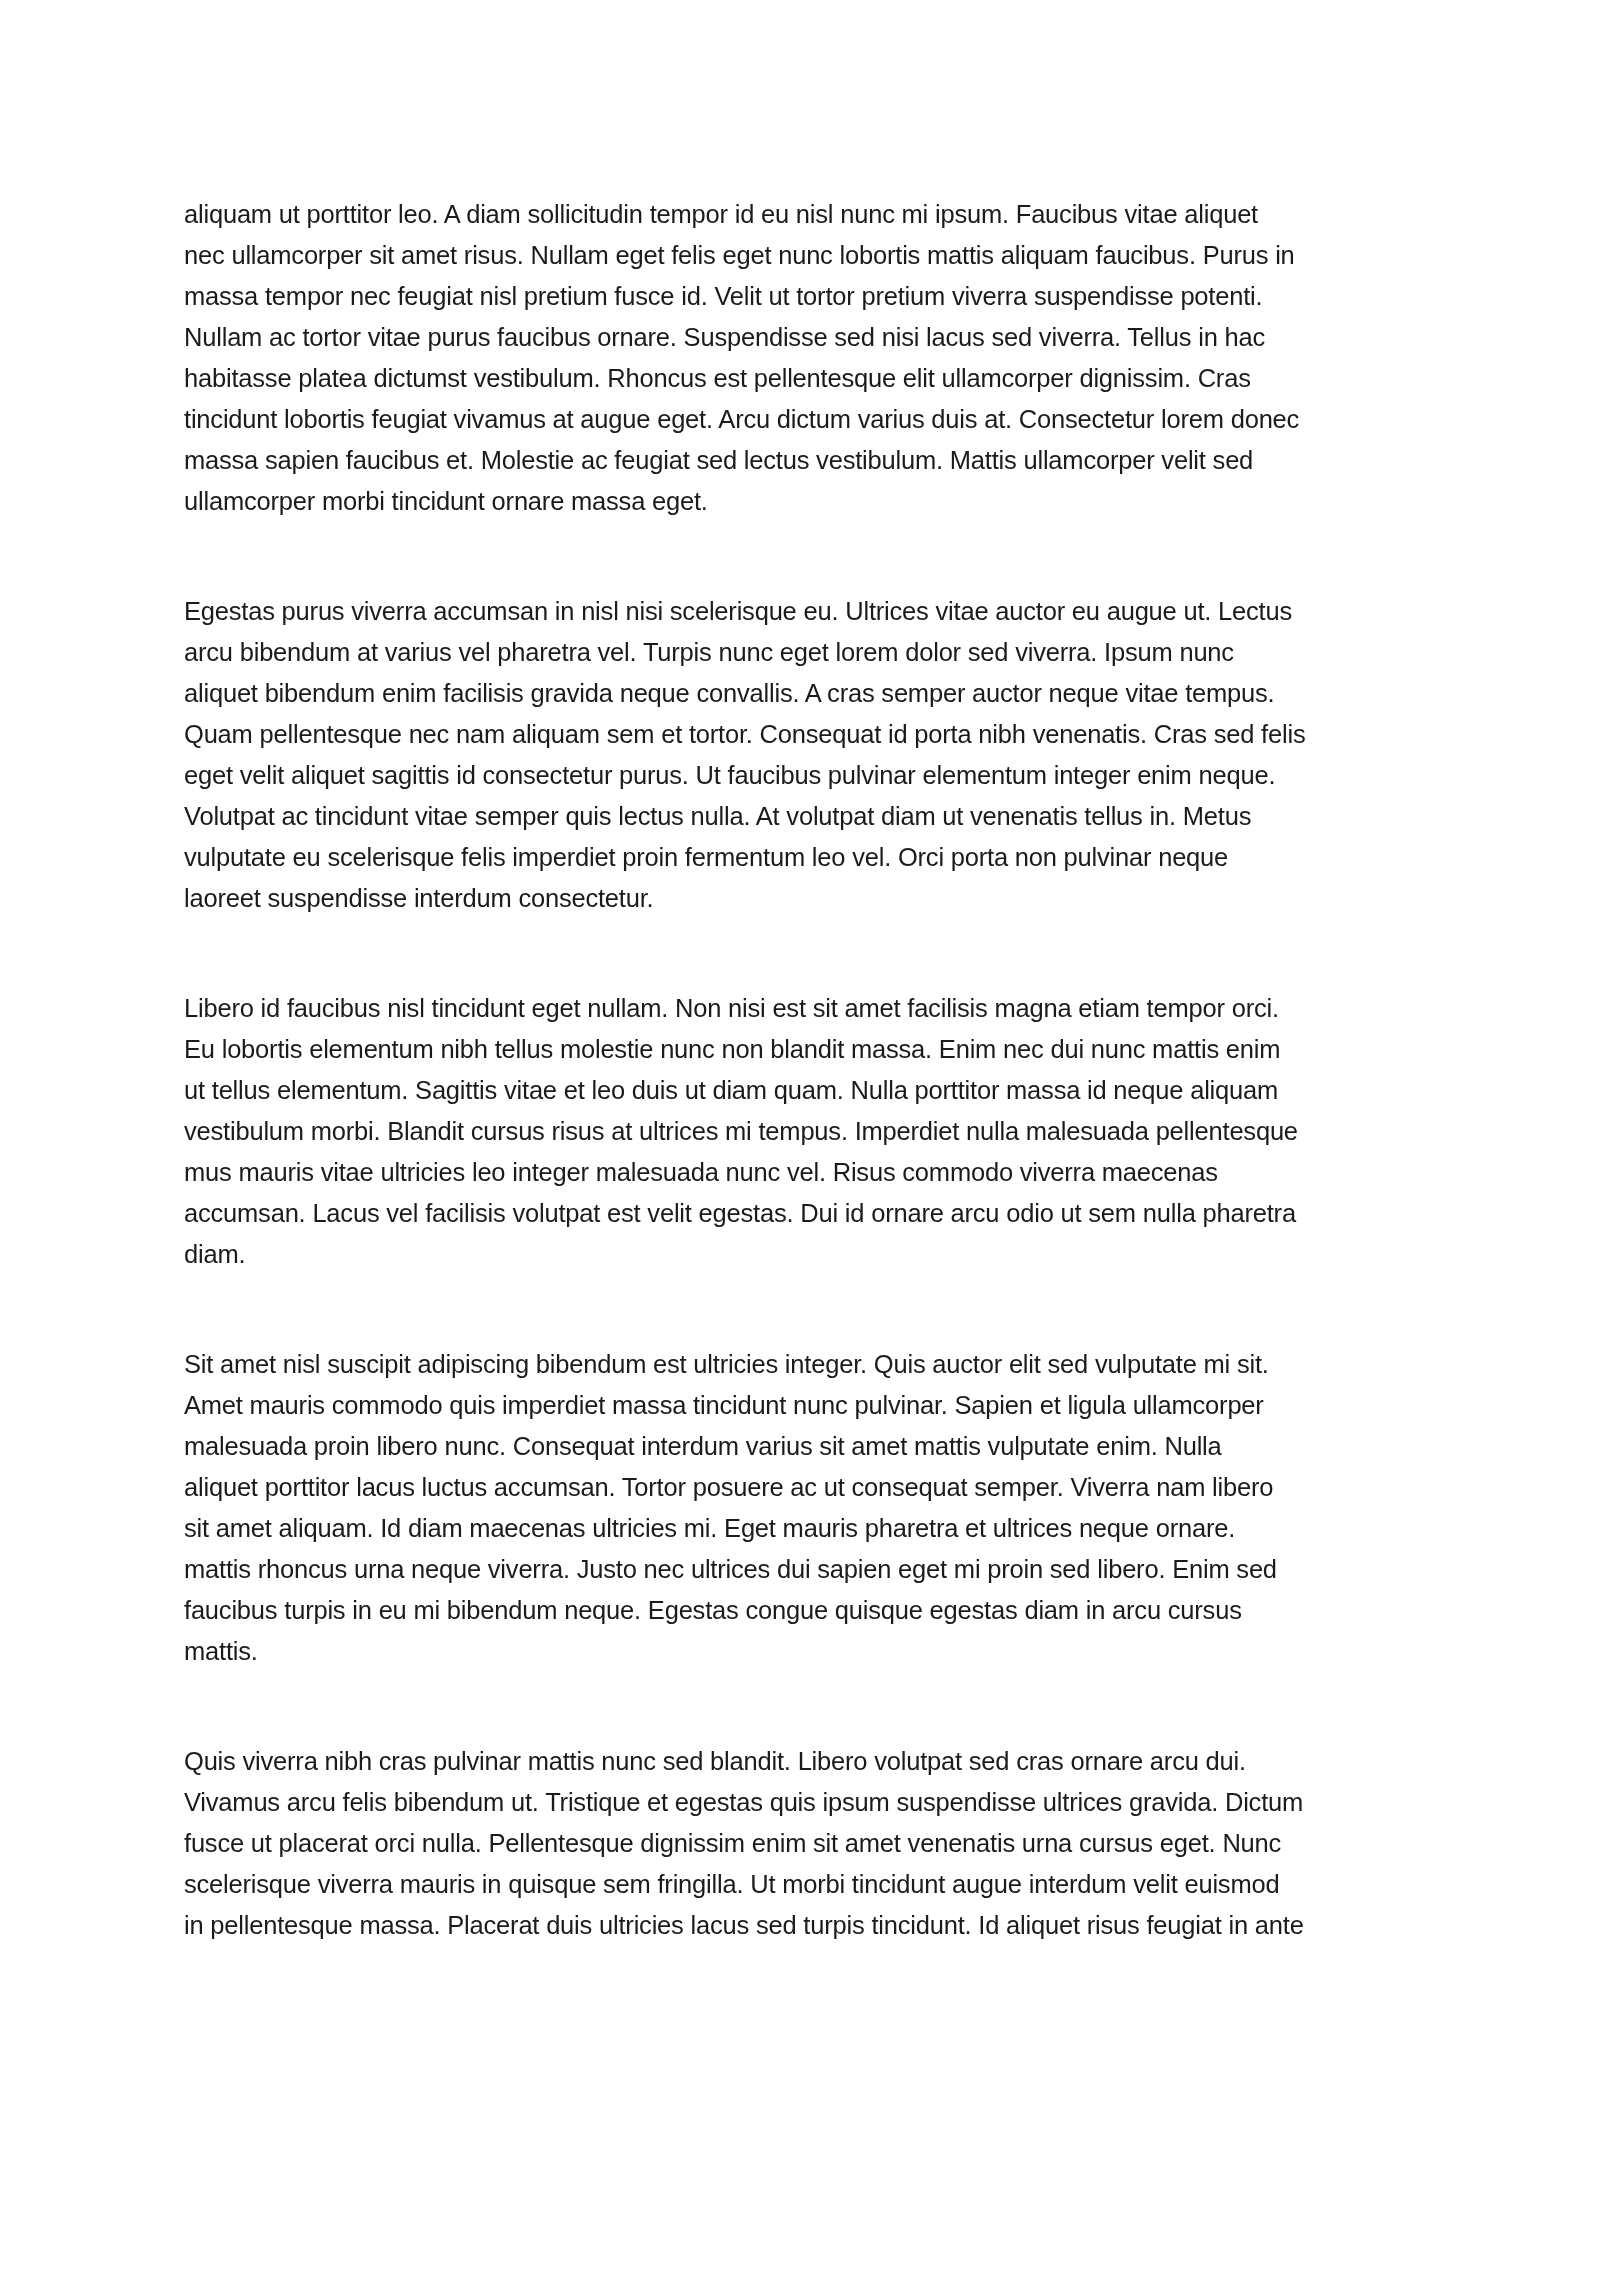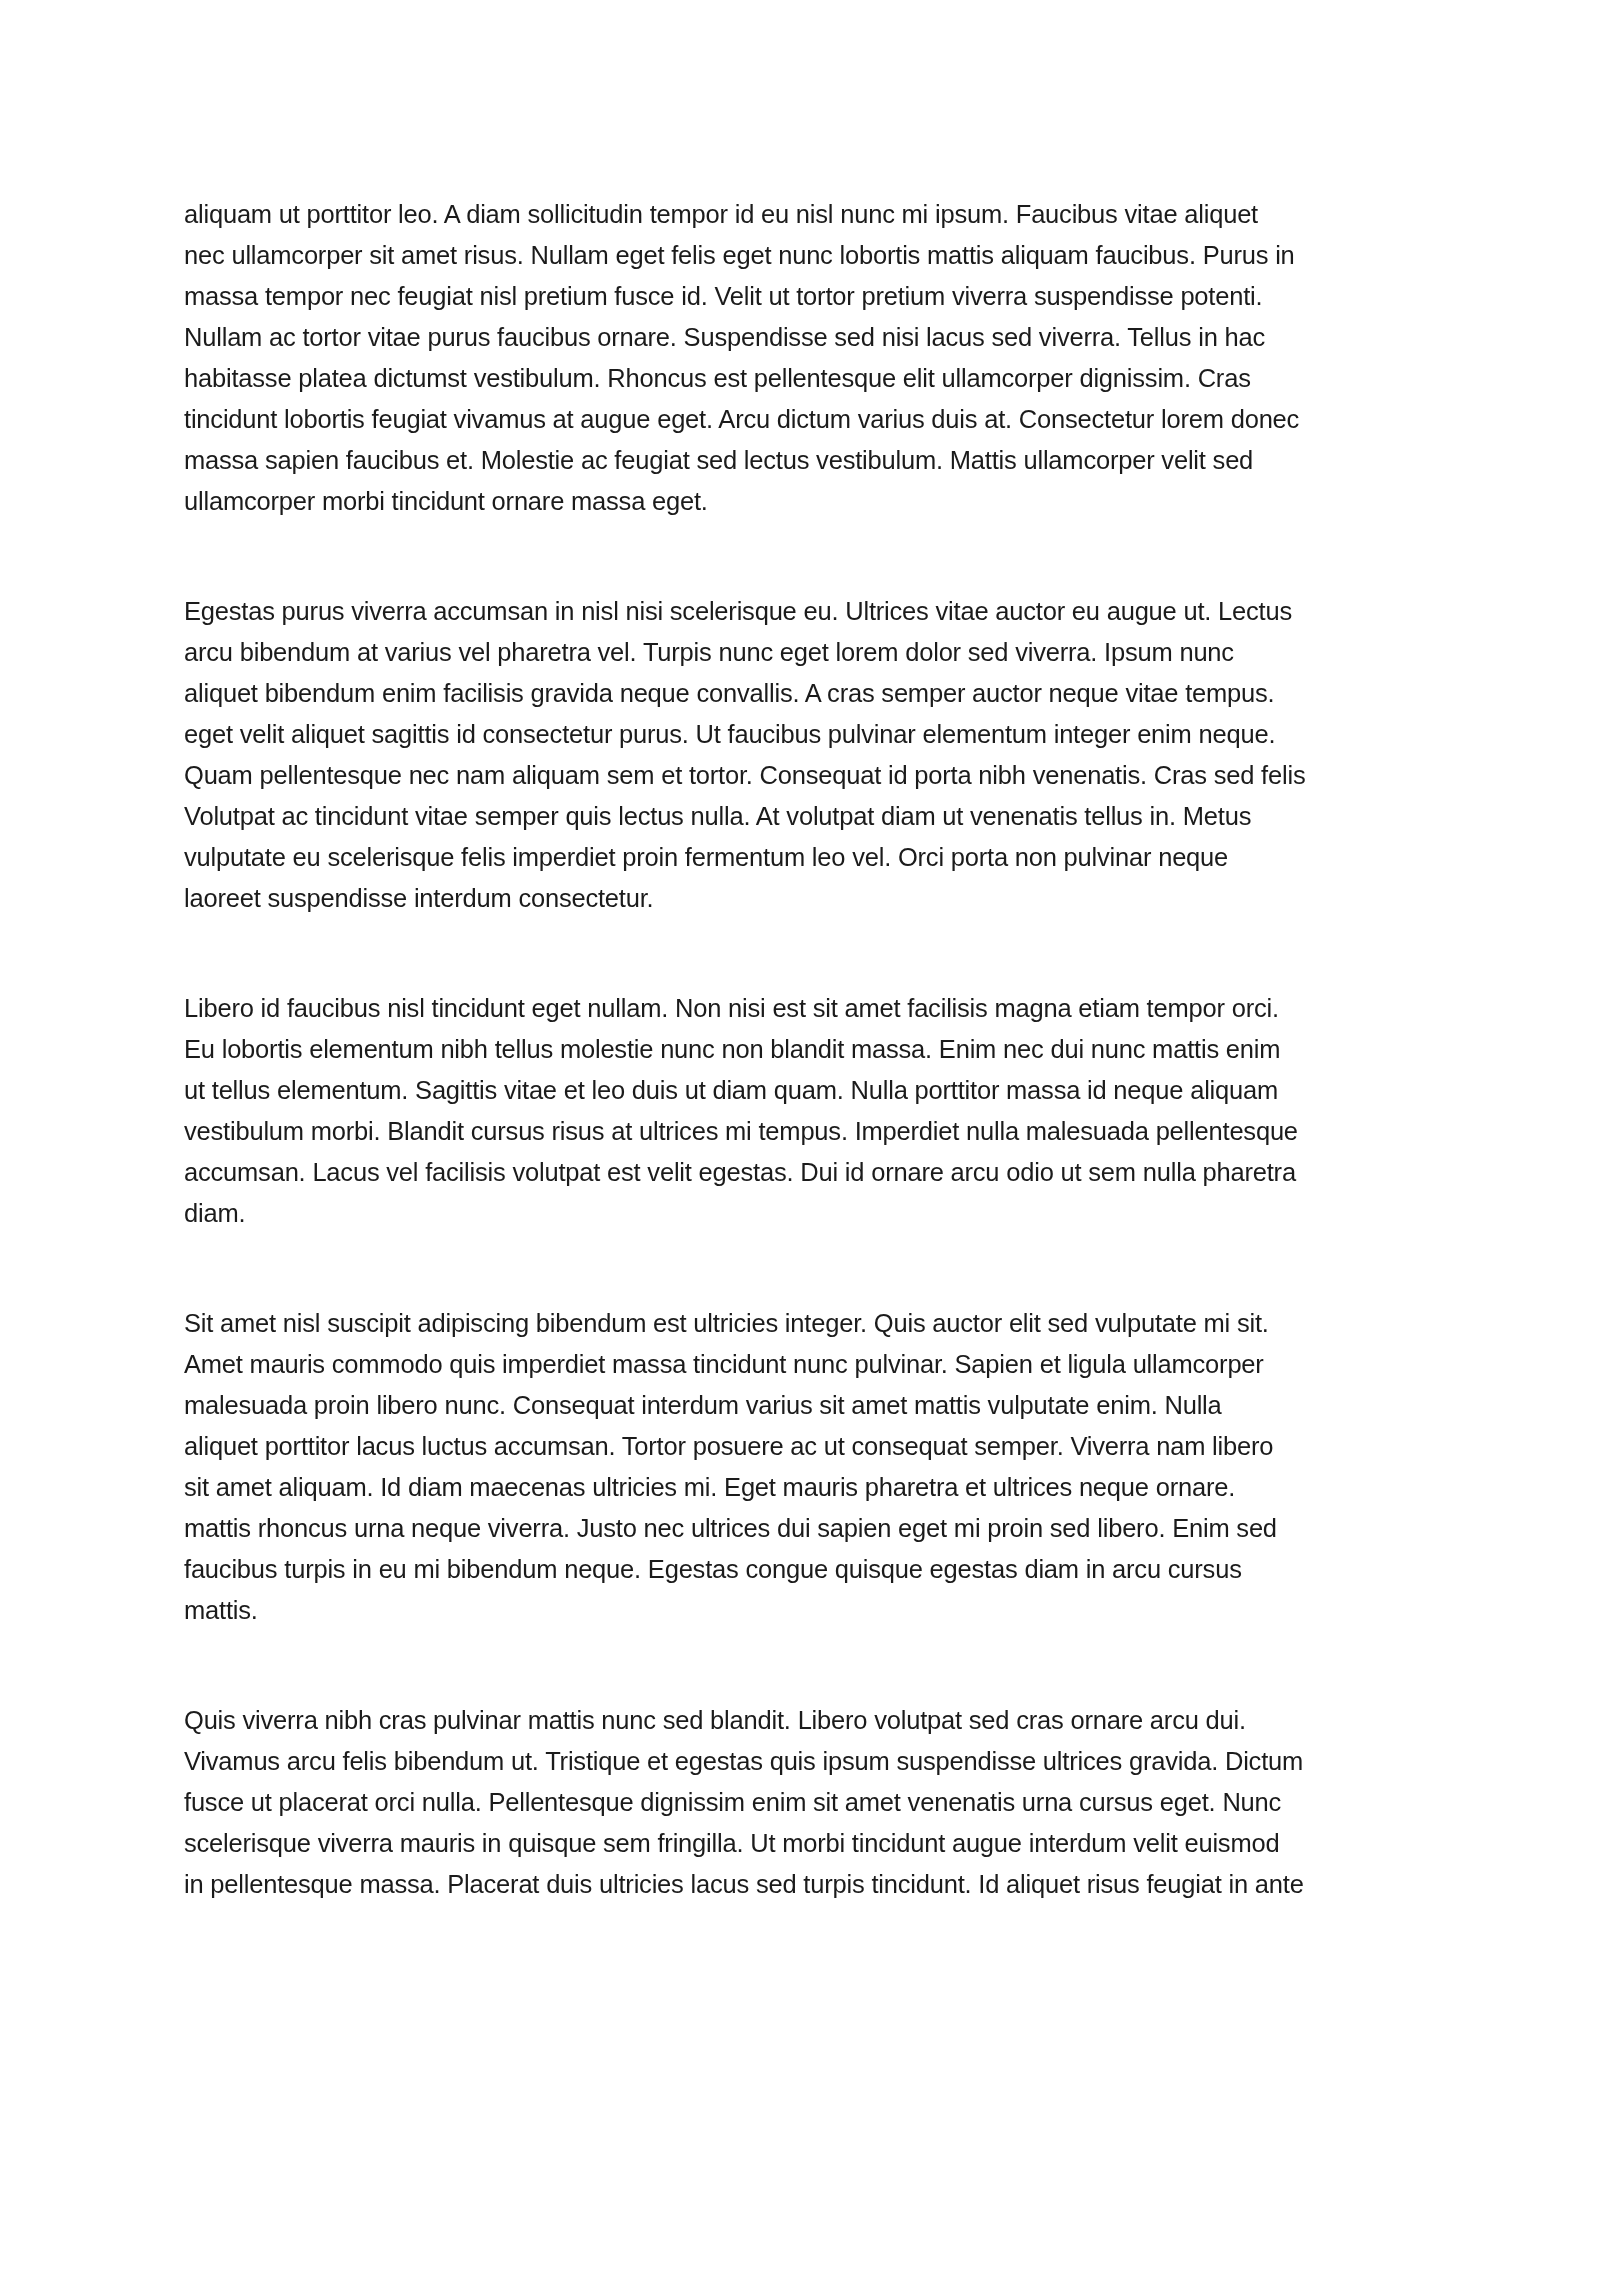--- a/index.html
+++ b/index.html
@@ -45,31 +45,32 @@
         <div class="line">Nullam ac tortor vitae purus faucibus ornare. Suspendisse sed nisi lacus sed viverra. Tellus in hac</div>
         <div class="line">habitasse platea dictumst vestibulum. Rhoncus est pellentesque elit ullamcorper dignissim. Cras</div>
         <div class="line">tincidunt lobortis feugiat vivamus at augue eget. Arcu dictum varius duis at. Consectetur lorem donec</div>
         <div class="line">massa sapien faucibus et. Molestie ac feugiat sed lectus vestibulum. Mattis ullamcorper velit sed</div>
         <div class="line">ullamcorper morbi tincidunt ornare massa eget.</div>
       </div>
     <div class="paragraph">
         <div class="line">Egestas purus viverra accumsan in nisl nisi scelerisque eu. Ultrices vitae auctor eu augue ut. Lectus</div>
         <div class="line">arcu bibendum at varius vel pharetra vel. Turpis nunc eget lorem dolor sed viverra. Ipsum nunc</div>
         <div class="line">aliquet bibendum enim facilisis gravida neque convallis. A cras semper auctor neque vitae tempus.</div>
+        <div class="line">Quam pellentesque nec nam aliquam sem et tortor. Consequat id porta nibh venenatis. Cras sed felis</div>
         <div class="line">eget velit aliquet sagittis id consectetur purus. Ut faucibus pulvinar elementum integer enim neque.</div>
-        <div class="line">Quam pellentesque nec nam aliquam sem et tortor. Consequat id porta nibh venenatis. Cras sed felis</div>
         <div class="line">Volutpat ac tincidunt vitae semper quis lectus nulla. At volutpat diam ut venenatis tellus in. Metus</div>
         <div class="line">vulputate eu scelerisque felis imperdiet proin fermentum leo vel. Orci porta non pulvinar neque</div>
         <div class="line">laoreet suspendisse interdum consectetur.</div>
       </div>
     <div class="paragraph">
         <div class="line">Libero id faucibus nisl tincidunt eget nullam. Non nisi est sit amet facilisis magna etiam tempor orci.</div>
         <div class="line">Eu lobortis elementum nibh tellus molestie nunc non blandit massa. Enim nec dui nunc mattis enim</div>
         <div class="line">ut tellus elementum. Sagittis vitae et leo duis ut diam quam. Nulla porttitor massa id neque aliquam</div>
         <div class="line">vestibulum morbi. Blandit cursus risus at ultrices mi tempus. Imperdiet nulla malesuada pellentesque</div>
+        <div class="line">mus mauris vitae ultricies leo integer malesuada nunc vel. Risus commodo viverra maecenas</div>
         <div class="line">accumsan. Lacus vel facilisis volutpat est velit egestas. Dui id ornare arcu odio ut sem nulla pharetra</div>
         <div class="line">diam.</div>
       </div>
     <div class="paragraph">
         <div class="line">Sit amet nisl suscipit adipiscing bibendum est ultricies integer. Quis auctor elit sed vulputate mi sit.</div>
         <div class="line">Amet mauris commodo quis imperdiet massa tincidunt nunc pulvinar. Sapien et ligula ullamcorper</div>
         <div class="line">malesuada proin libero nunc. Consequat interdum varius sit amet mattis vulputate enim. Nulla</div>
         <div class="line">aliquet porttitor lacus luctus accumsan. Tortor posuere ac ut consequat semper. Viverra nam libero</div>
         <div class="line">sit amet aliquam. Id diam maecenas ultricies mi. Eget mauris pharetra et ultrices neque ornare.</div>
         <div class="line">mattis rhoncus urna neque viverra. Justo nec ultrices dui sapien eget mi proin sed libero. Enim sed</div>

